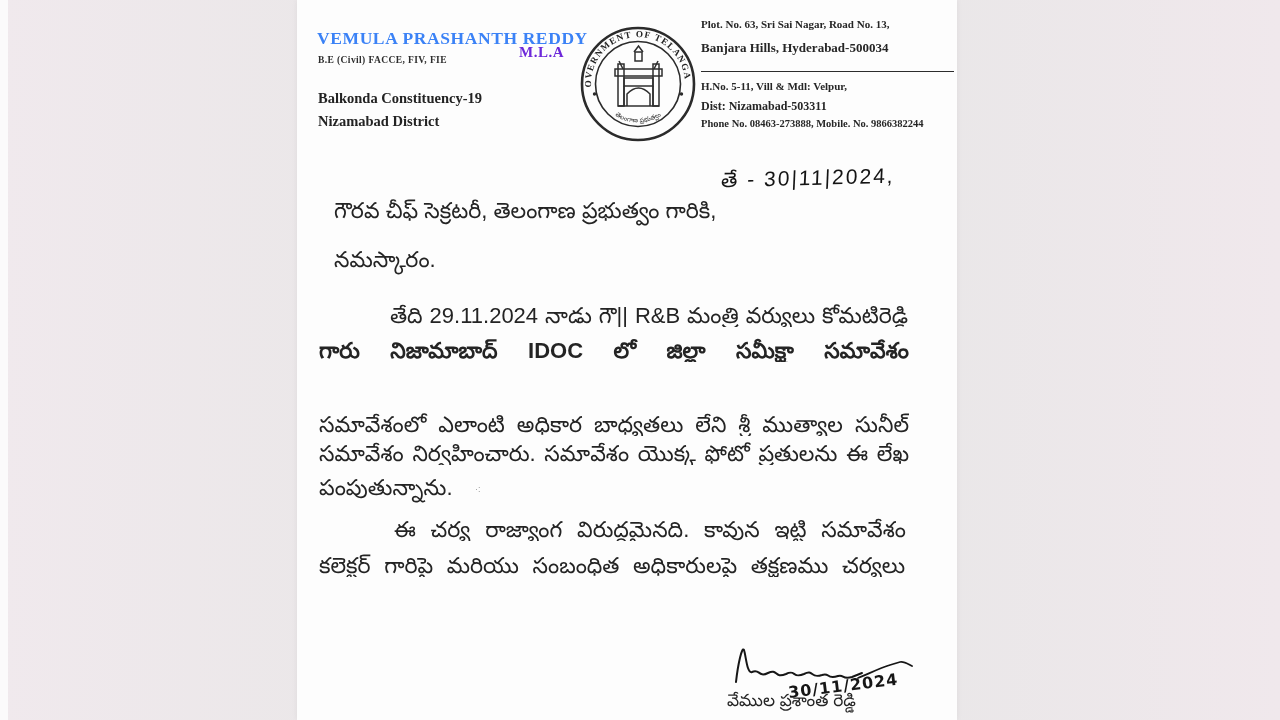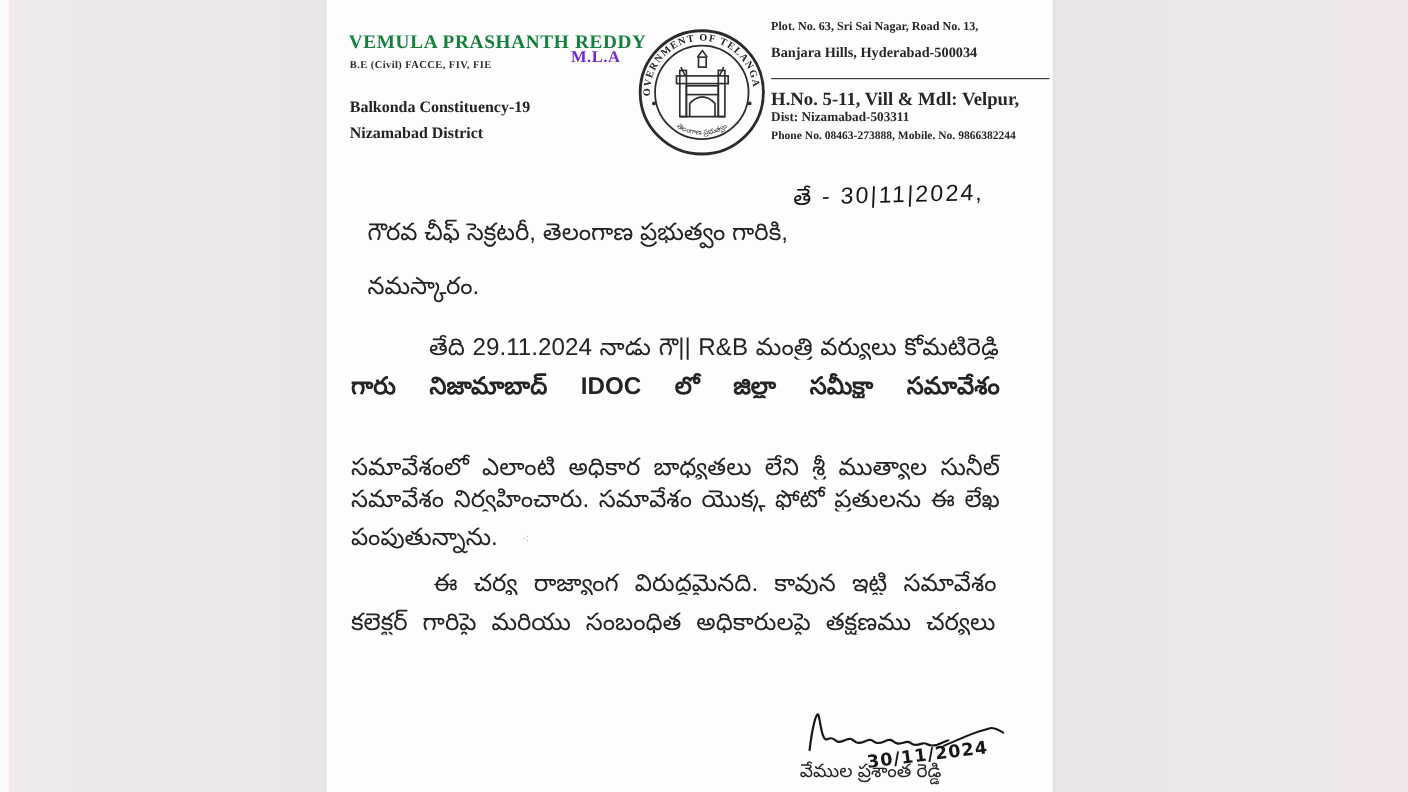--- a/index.html
+++ b/index.html
@@ -11,35 +11,35 @@
   }
   .edge-strip{position:absolute;left:0;top:0;width:8px;height:720px;background:#fbfafb;}
   .paper{
     position:absolute;left:297px;top:0;width:660px;height:720px;
     background:#fdfdfd;
     box-shadow:0 0 6px rgba(0,0,0,0.06);
   }
   .abs{position:absolute;white-space:nowrap;}
   
   .lh-name{left:20px;top:28px;font-family:"Liberation Serif",serif;font-weight:bold;
-    font-size:17.5px;letter-spacing:.6px;color:#15803d;filter:blur(.2px);}
+    font-size:17.5px;letter-spacing:.6px;color:#3b82f6;filter:blur(.2px);}
   .lh-cred{left:21px;top:55px;font-family:"Liberation Serif",serif;font-weight:bold;
     font-size:9.5px;letter-spacing:.4px;color:#2d2d2d;filter:blur(.3px);}
   .lh-mla{left:222px;top:44px;font-family:"Liberation Serif",serif;font-weight:bold;
     font-size:15px;letter-spacing:.5px;color:#6d28d9;filter:blur(.2px);}
   .lh-const{left:21px;top:90px;font-family:"Liberation Serif",serif;font-weight:600;
     font-size:14.5px;color:#232323;filter:blur(.25px);}
   .lh-dist{left:21px;top:113px;font-family:"Liberation Serif",serif;font-weight:600;
     font-size:14.5px;color:#232323;filter:blur(.25px);}
   .emblem{left:281px;top:22px;width:120px;height:124px;}
   .addr{font-family:"Liberation Serif",serif;font-weight:600;color:#262626;filter:blur(.25px);}
   .addr1{left:404px;top:18px;font-size:11px;}
   .addr2{left:404px;top:40px;font-size:13px;}
   .addr-rule{left:404px;top:71px;width:253px;height:0;border-top:1.6px solid #2c2c2c;}
-  .addr3{left:404px;top:80px;font-size:17px;}
+  .addr3{left:404px;top:80px;font-size:11px;}
   .addr4{left:404px;top:99px;font-size:12px;}
   .addr5{left:404px;top:118px;font-size:10.5px;}
   
   .hand-date{left:424px;top:166px;font-size:21px;font-weight:500;color:#141414;
     transform:rotate(-1.5deg) skewX(-4deg);letter-spacing:2px;}
   
   .tl{font-size:22px;color:#242424;filter:blur(.2px);}
   .salutation{left:37px;top:198px;}
   .greeting{left:37px;top:247px;}
   .jline{white-space:normal;text-align:justify;text-align-last:justify;height:24px;overflow:hidden;}

